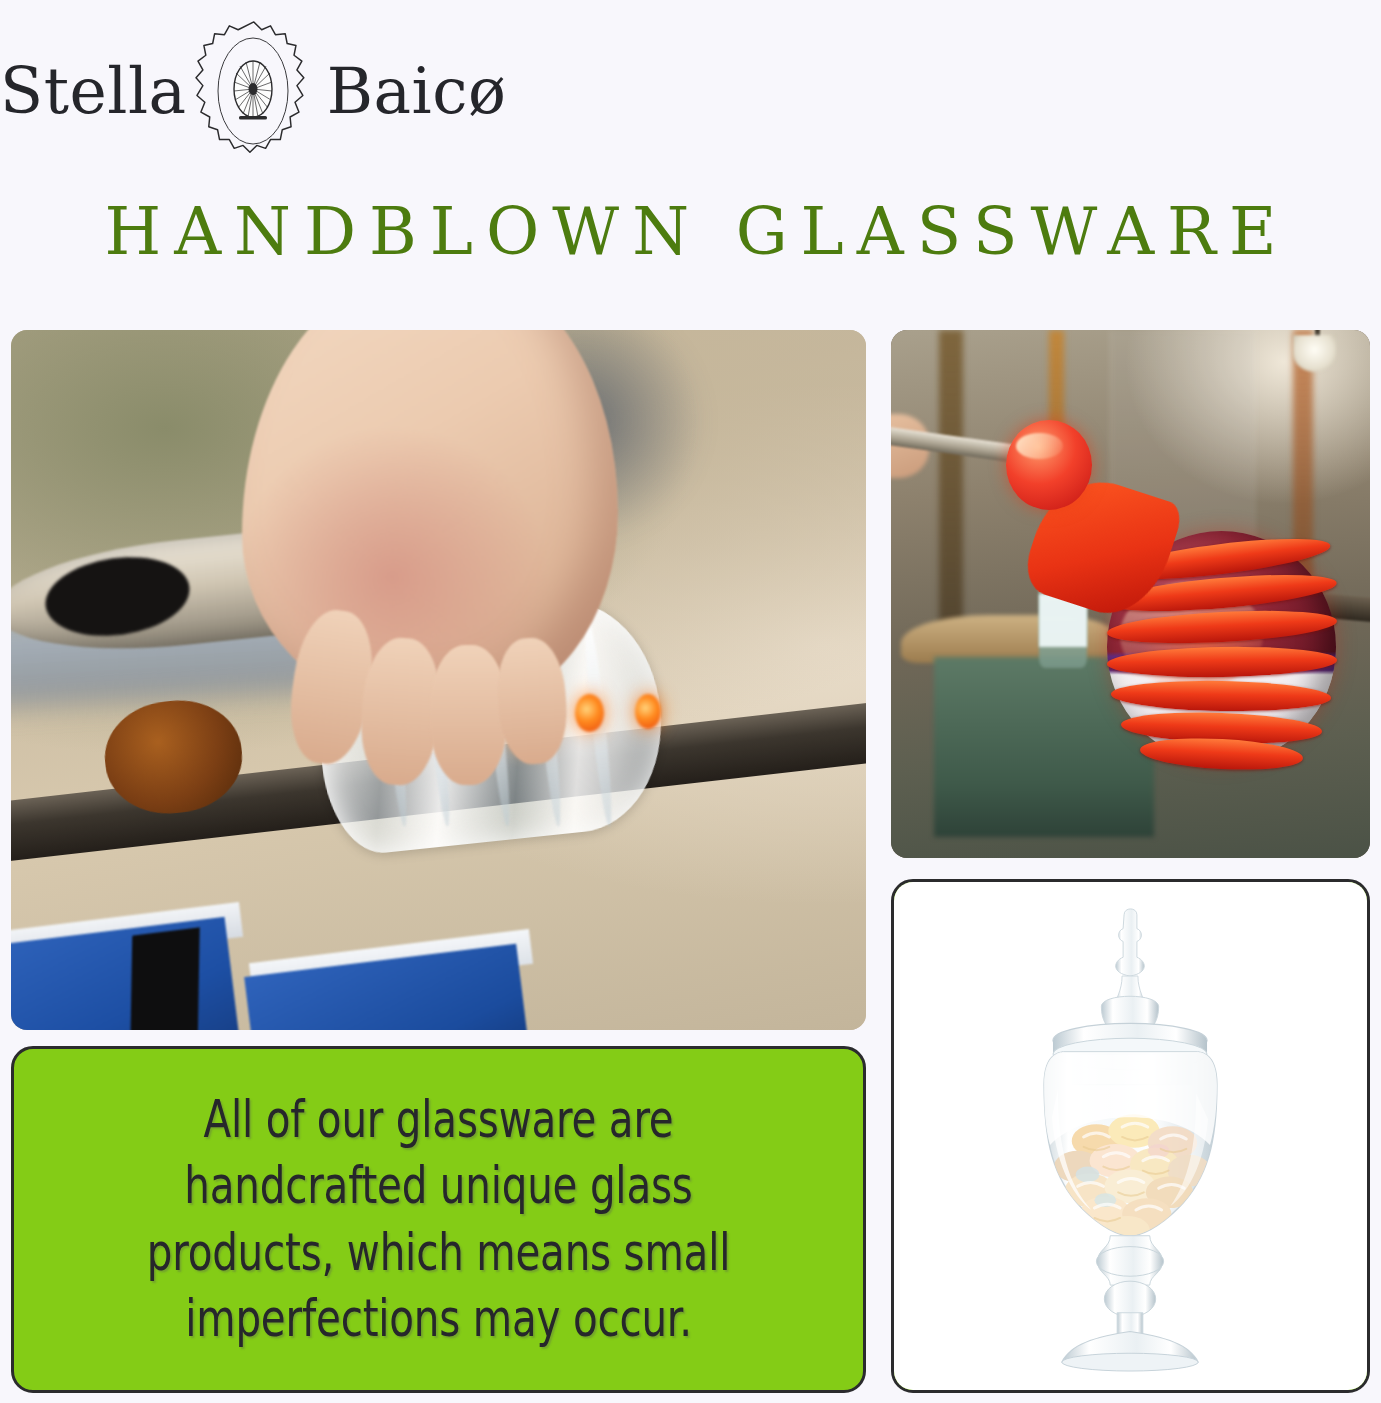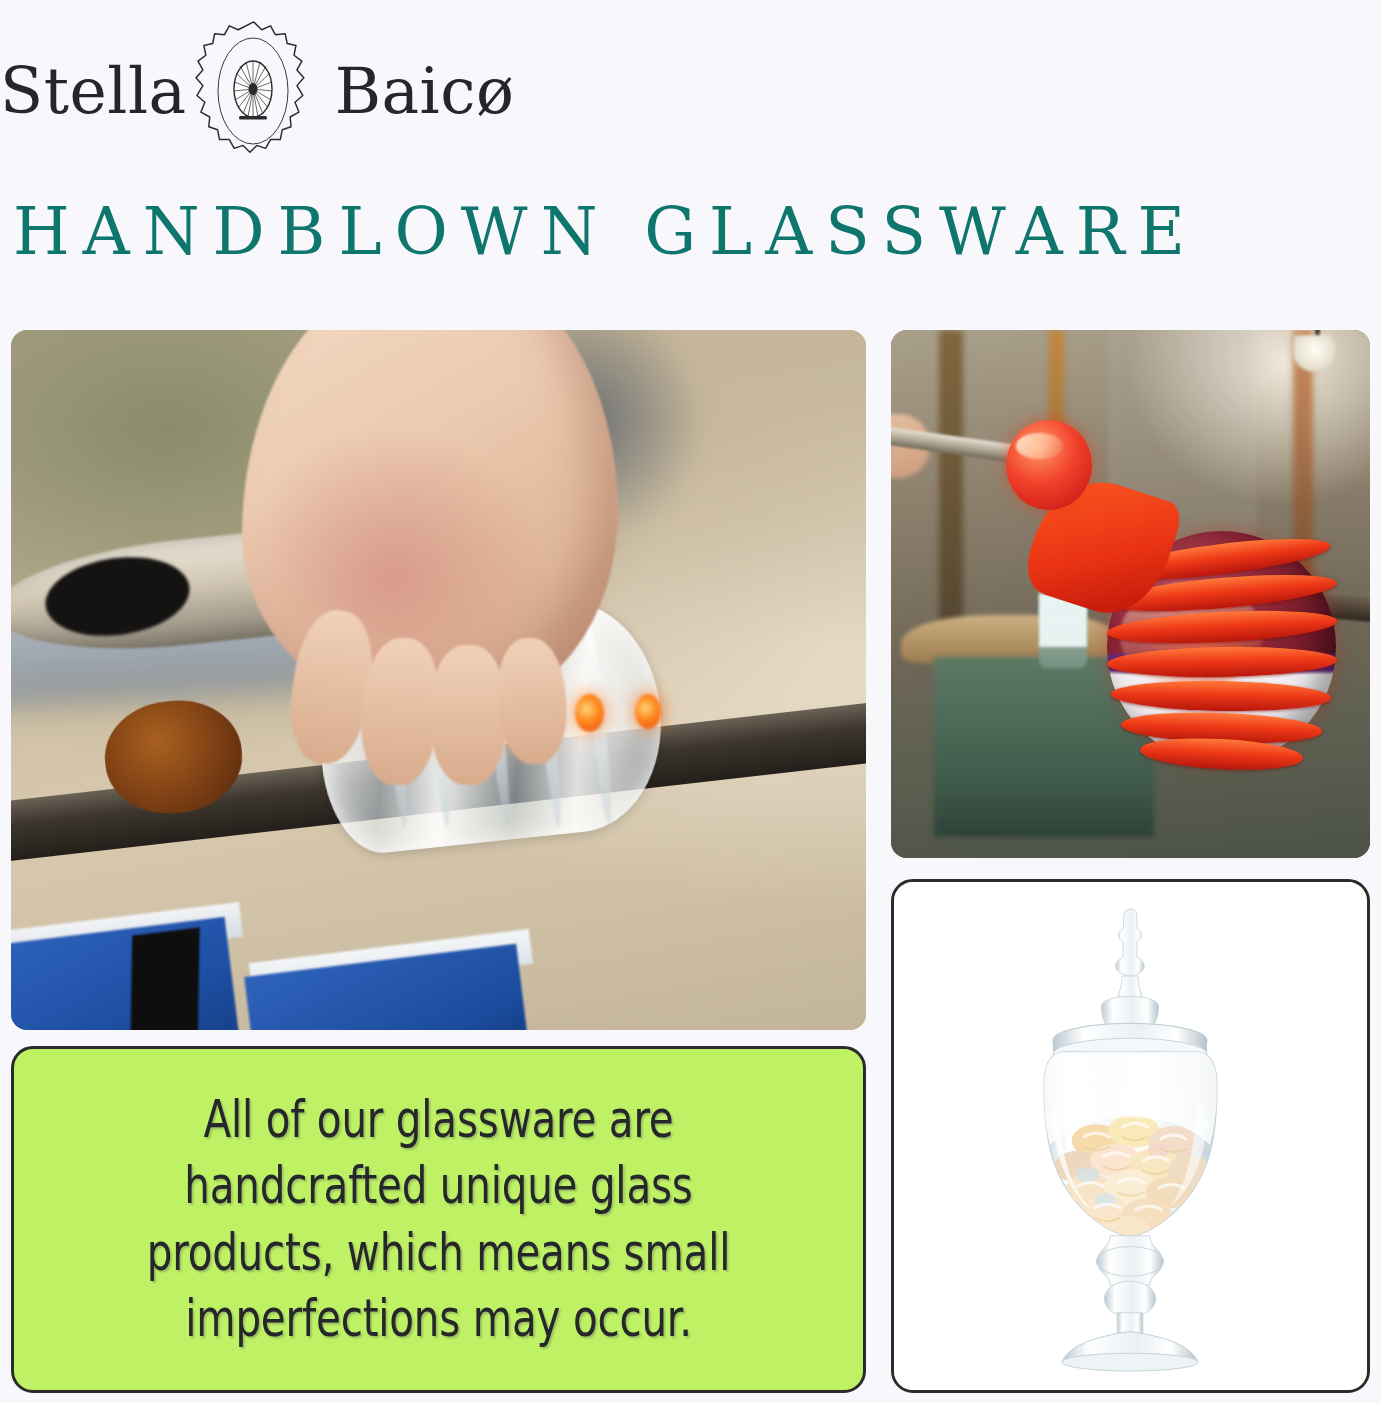--- a/index.html
+++ b/index.html
@@ -34,40 +34,40 @@
   }
   .brand-word {
     font-family: "DejaVu Serif", "Liberation Serif", serif;
     font-size: 63px;
     font-weight: 400;
     color: #25262b;
     letter-spacing: 0.5px;
     line-height: 1;
   }
   .brand-word.left  { margin-right: 8px; }
-  .brand-word.right { margin-left: 24px; }
+  .brand-word.right { margin-left: 16px; }
 
   .medallion {
     width: 116px;
     height: 156px;
     flex: 0 0 auto;
     display: block;
   }
 
   
   .headline {
     position: absolute;
     left: 0;
     top: 196px;
     width: 1381px;
-    text-align: left;
+    text-align: center;
     font-family: "DejaVu Serif", "Liberation Serif", serif;
     font-size: 65px;
     font-weight: 400;
-    color: #0f766e;
+    color: #4d7c0f;
     letter-spacing: 13px;
     text-indent: 13px;
     white-space: nowrap;
     line-height: 1.1;
   }
 
   
   .panel {
     position: absolute;
     border-radius: 16px;
@@ -85,21 +85,21 @@
     left: 891px;
     top: 330px;
     width: 479px;
     height: 528px;
     background: #6f6253;
   }
 
   
   .card {
     position: absolute;
-    background: #bef264;
+    background: #84cc16;
     border: 3px solid #2b2b2d;
     border-radius: 22px;
     box-sizing: border-box;
   }
   #disclaimer-card {
     left: 11px;
     top: 1046px;
     width: 855px;
     height: 347px;
     display: flex;

